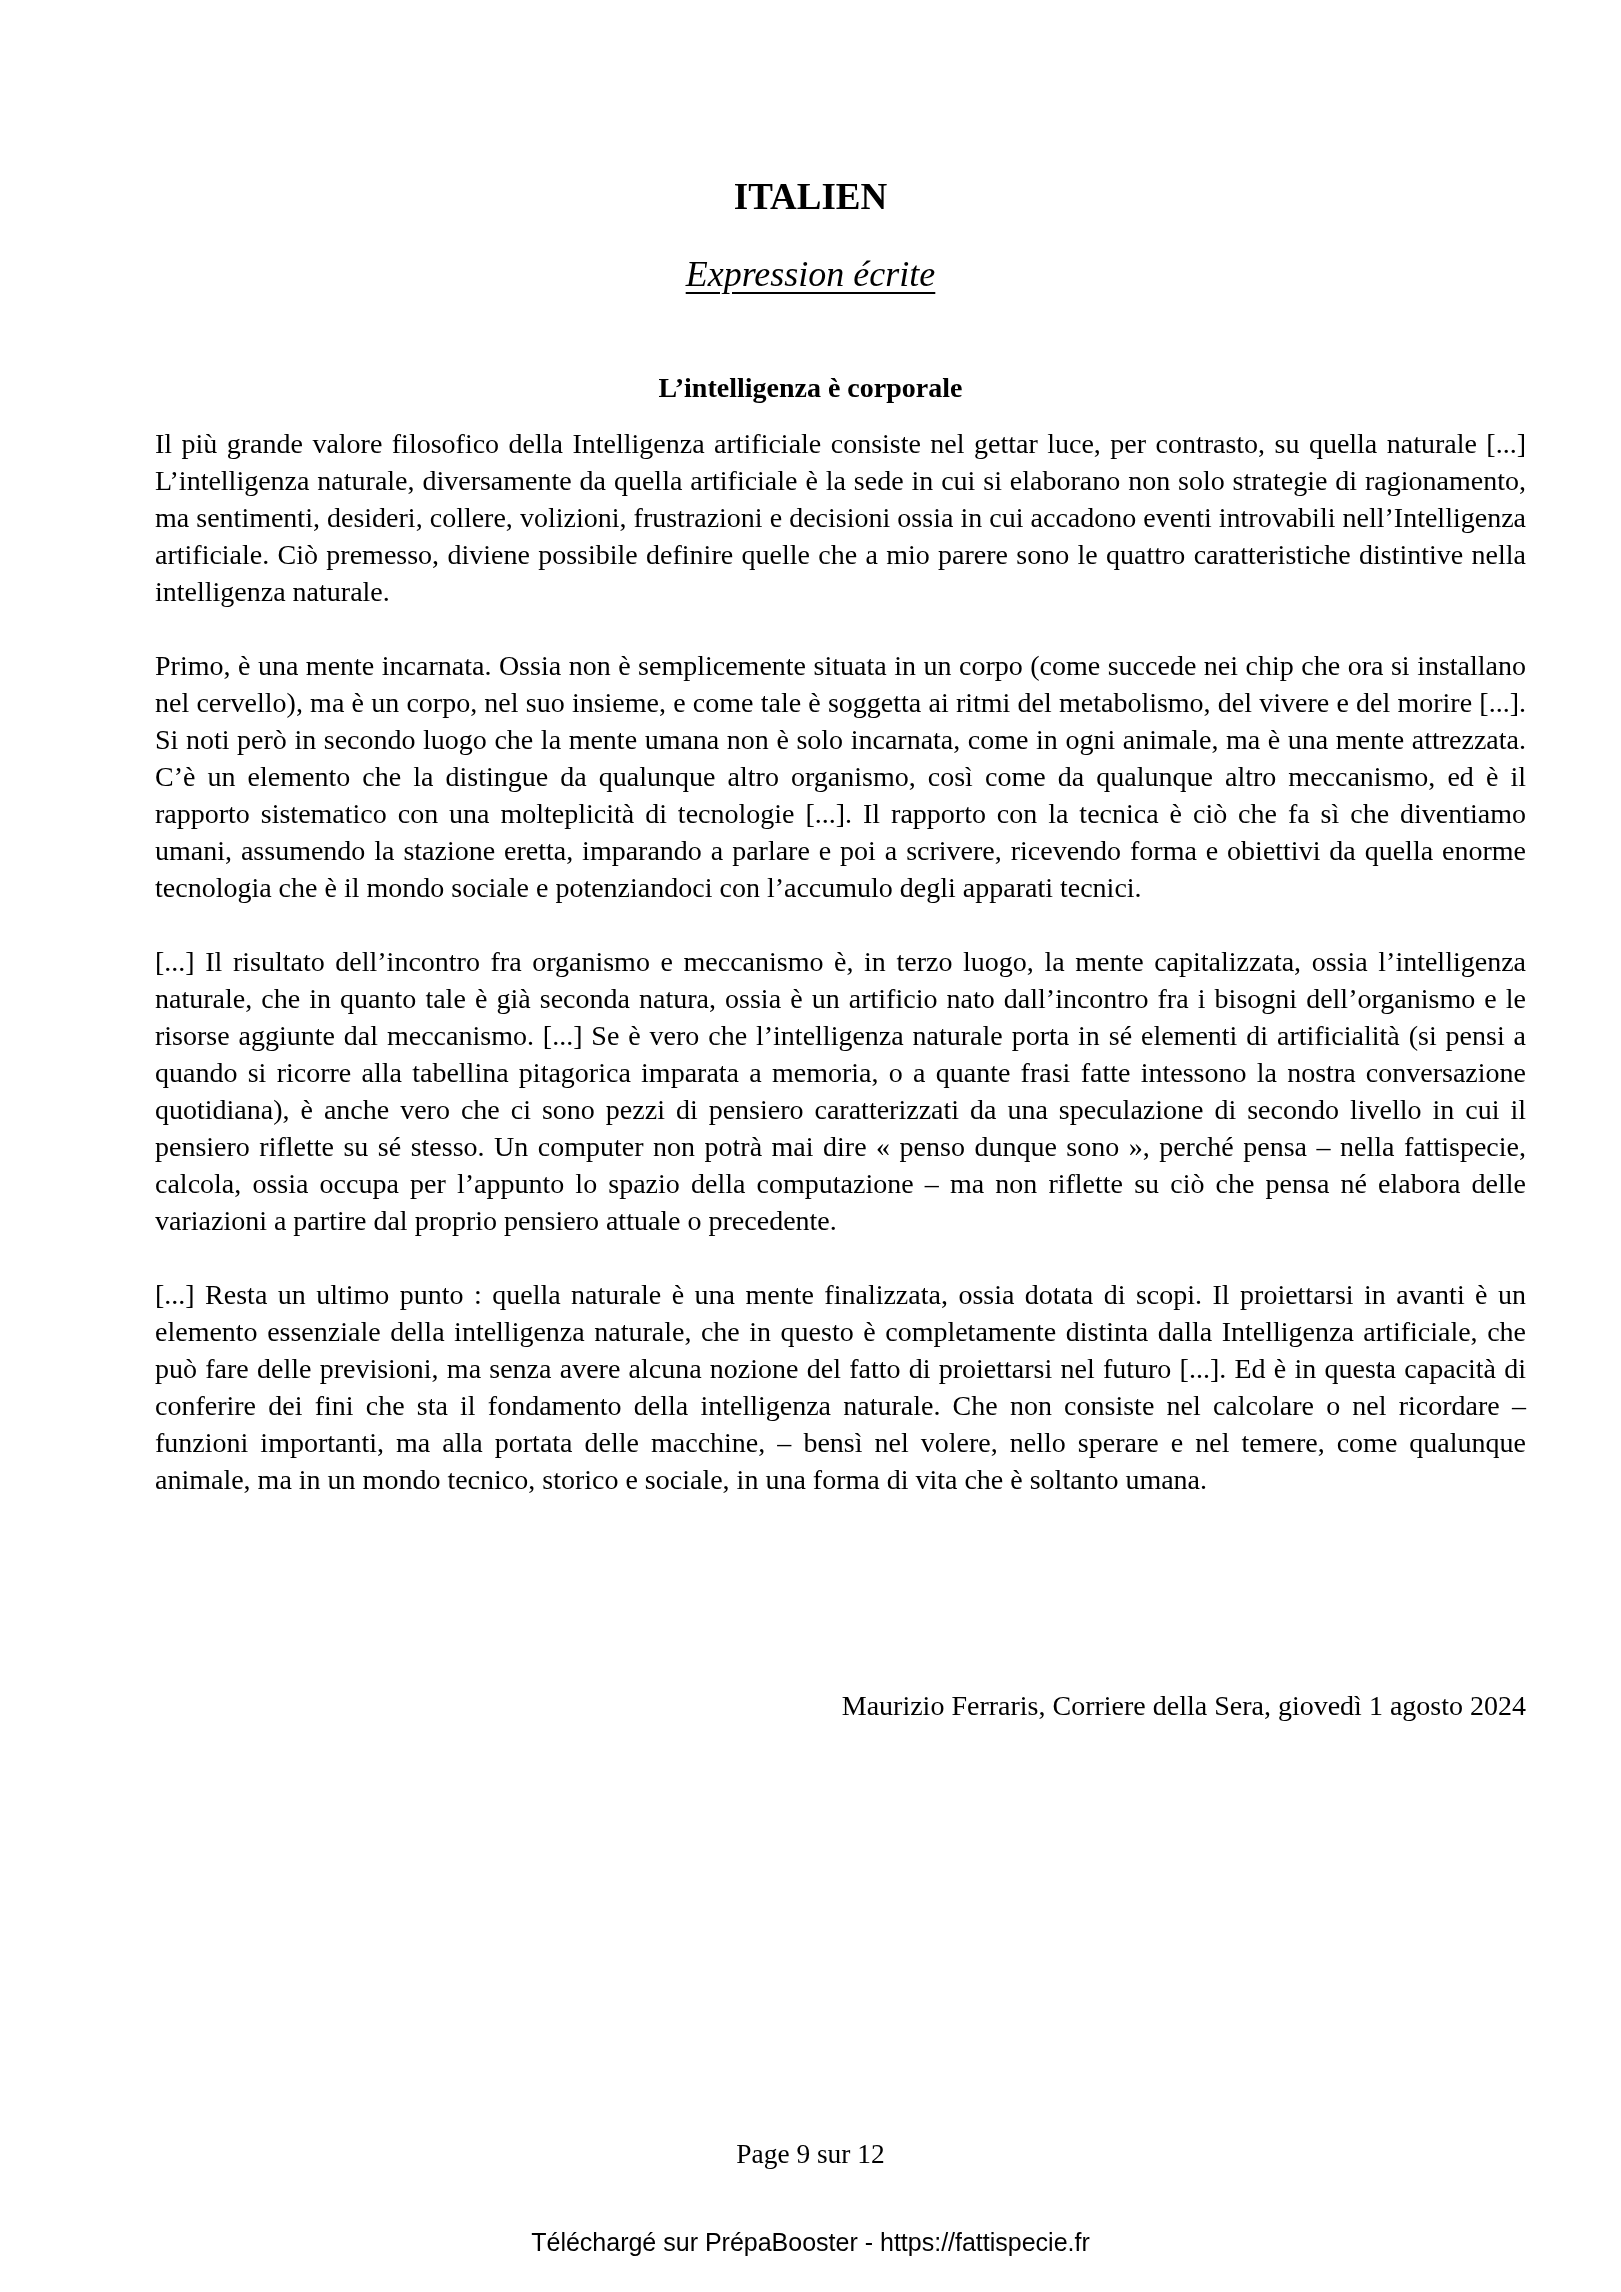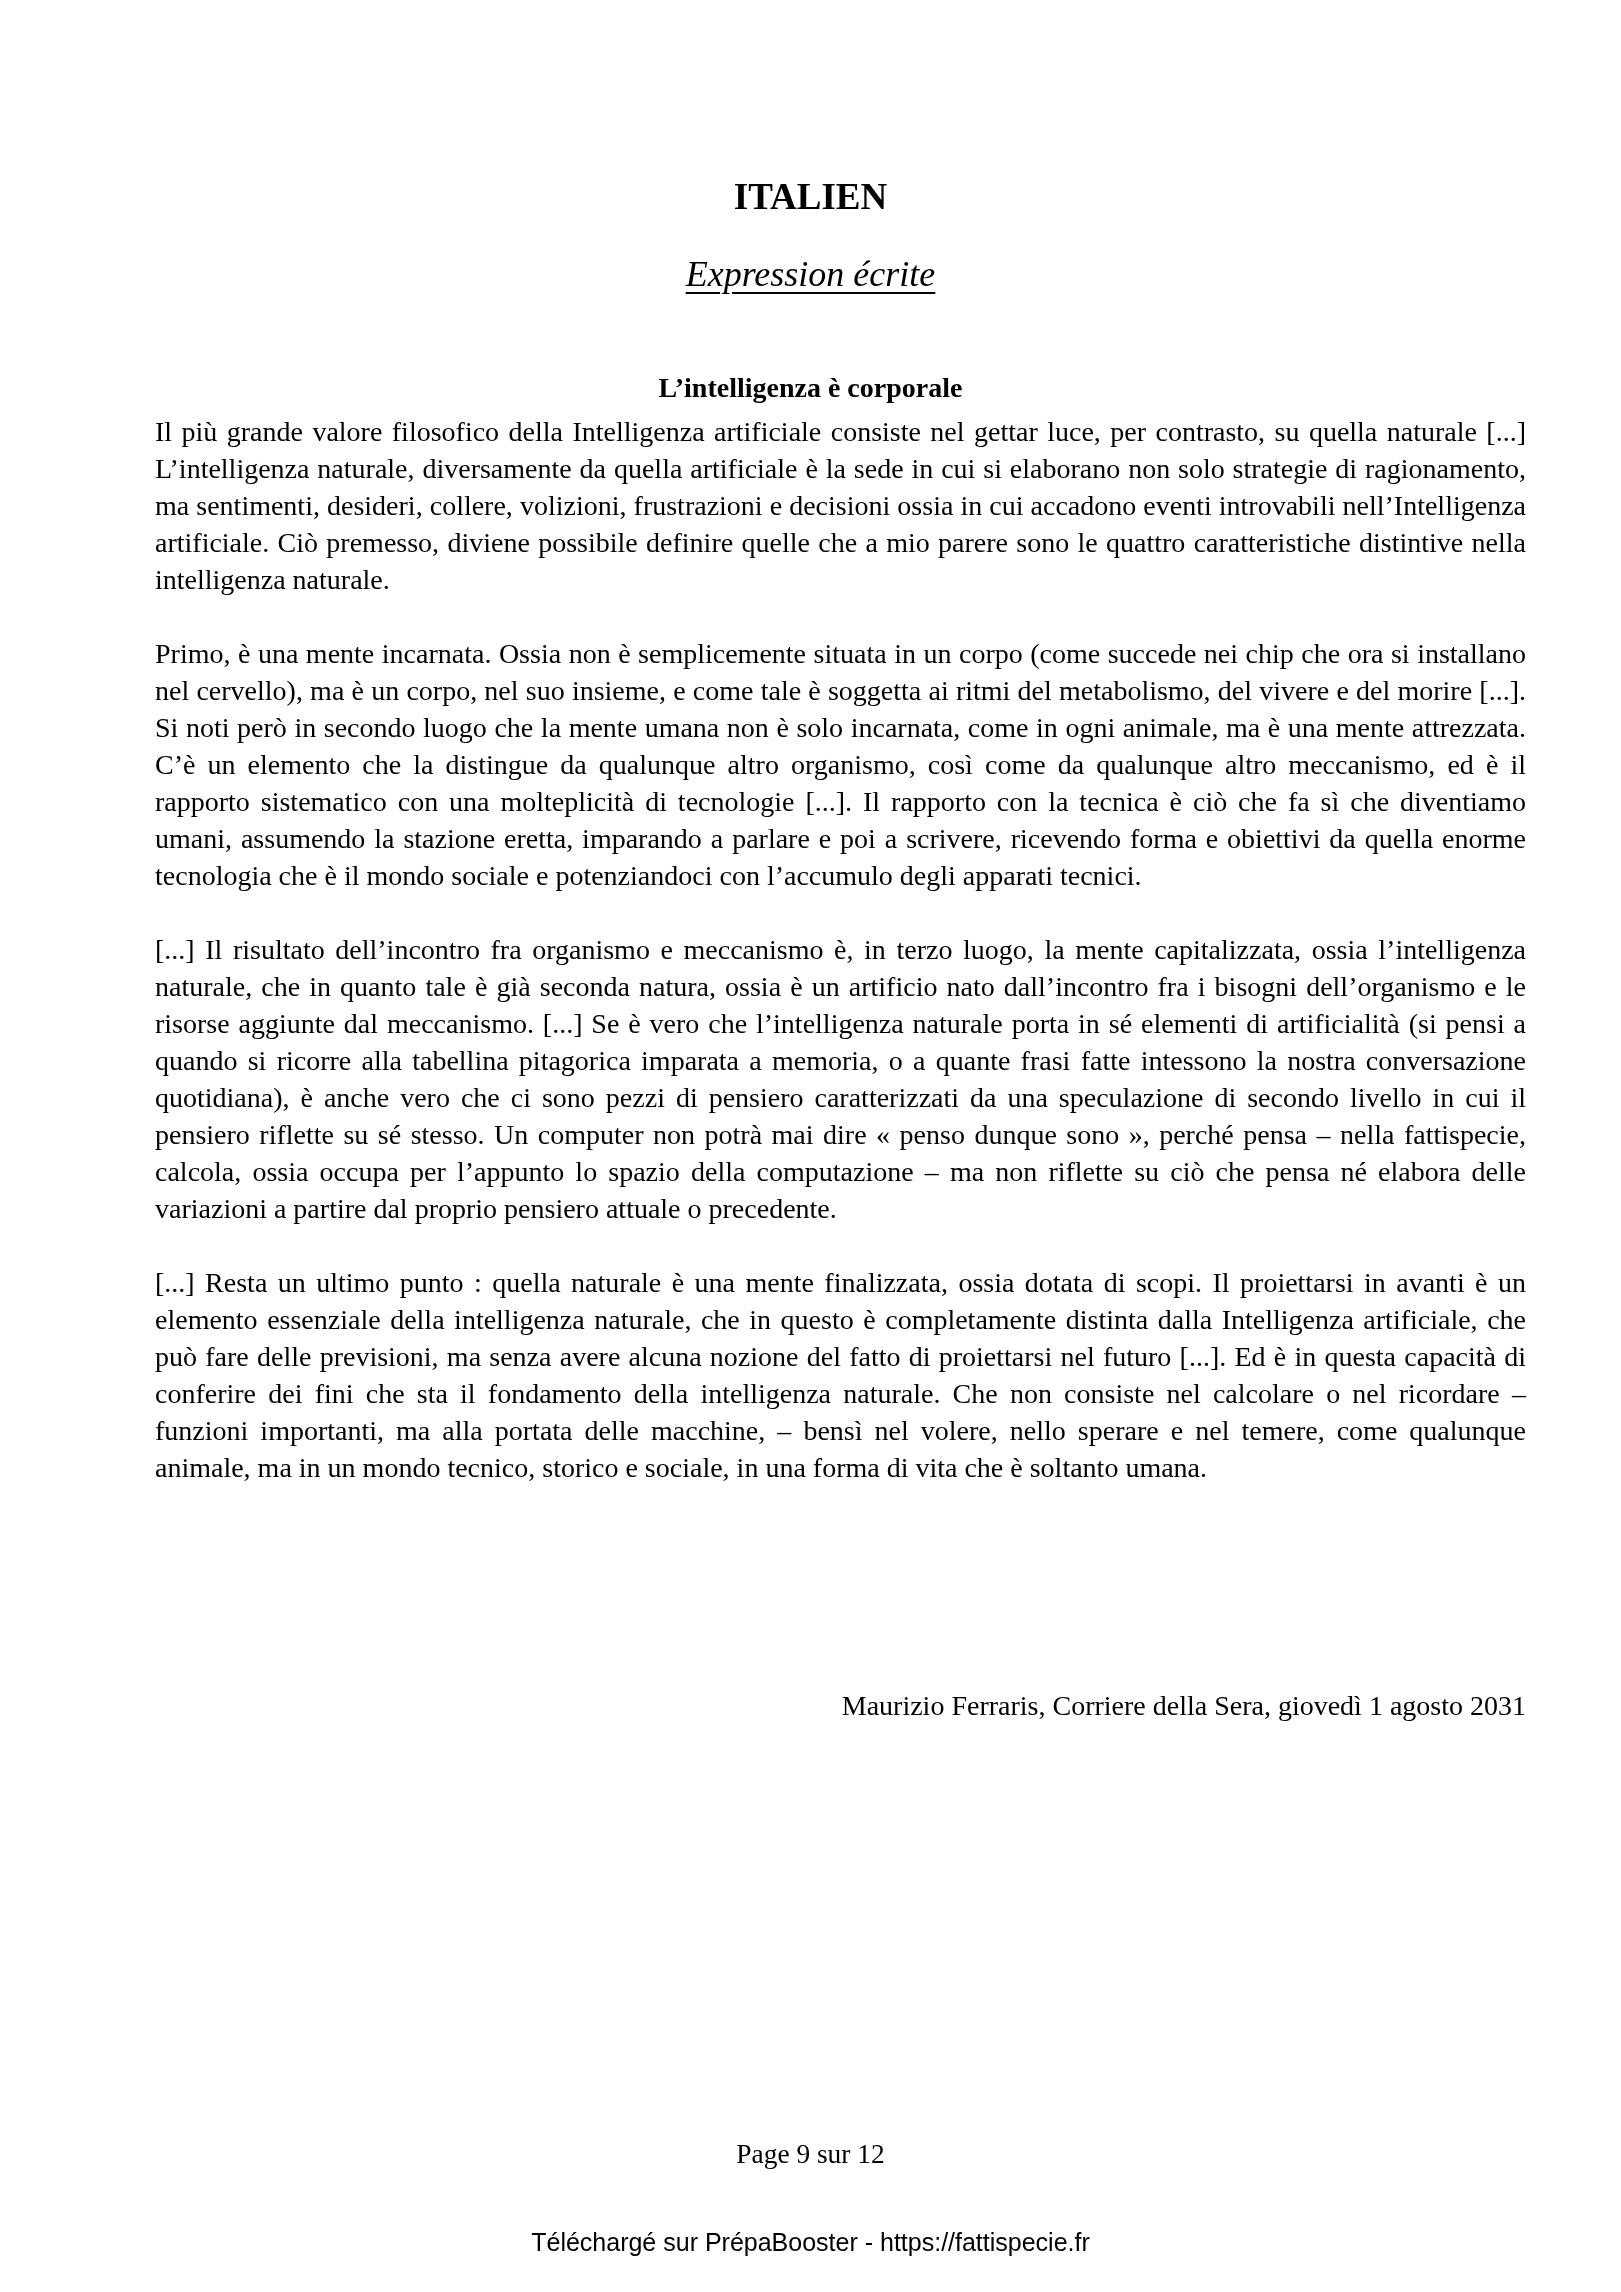--- a/index.html
+++ b/index.html
@@ -5,21 +5,21 @@
   html, body { margin: 0; padding: 0; background: #ffffff; }
   body { width: 1621px; height: 2293px; position: relative; overflow: hidden; color: #000000;
          font-family: "Liberation Serif", "DejaVu Serif", serif; }
   .abs { position: absolute; }
   .center { left: 0; width: 1621px; text-align: center; }
   .title { top: 177px; font-size: 37px; font-weight: bold; line-height: 39px; }
   .section { top: 254px; font-size: 36px; font-style: italic; line-height: 41px; }
   .section span { text-decoration: underline; text-decoration-thickness: 2px; text-underline-offset: 5.9px; }
   .subtitle { top: 338px; font-size: 28px; font-weight: bold; line-height: 33px; margin-top: 33px; }
   .body { left: 155px; width: 1371px; font-size: 28px; line-height: 37px; text-align: justify; }
-  .body p { margin: 0 0 37px 0; }
+  .body p { margin: 12px 0 37px 0; }
   .p1 { top: 413px; }
   .source { top: 1687px; right: 95px; font-size: 28px; line-height: 37px; text-align: right; }
   .questions { top: 1804px; left: 155px; width: 1371px; font-size: 28px; line-height: 37px; text-align: justify; }
   .questions p { margin: 0 0 39px 0; }
   .questions em { font-style: italic; }
   .pagenum { top: 2138px; font-size: 27.4px; line-height: 33px; }
   .download { top: 2228px; font-family: "Liberation Sans", "DejaVu Sans", sans-serif; font-size: 25px; line-height: 29px; }
 </style>
 </head>
 <body>
@@ -32,21 +32,21 @@
 
 <div class="abs center subtitle">L’intelligenza è corporale</div>
 
 <div class="abs body p1">
   <p>Il più grande valore filosofico della Intelligenza artificiale consiste nel gettar luce, per contrasto, su quella naturale [...] L’intelligenza naturale, diversamente da quella artificiale è la sede in cui si elaborano non solo strategie di ragionamento, ma sentimenti, desideri, collere, volizioni, frustrazioni e decisioni ossia in cui accadono eventi introvabili nell’Intelligenza artificiale. Ciò premesso, diviene possibile definire quelle che a mio parere sono le quattro caratteristiche distintive nella intelligenza naturale.</p>
   <p>Primo, è una mente incarnata. Ossia non è semplicemente situata in un corpo (come succede nei chip che ora si installano  nel cervello), ma è un corpo, nel suo insieme, e come tale è soggetta ai ritmi del metabolismo, del vivere e del morire [...]. Si noti però in secondo luogo che la mente umana non è solo incarnata, come in ogni animale, ma è una mente attrezzata. C’è un elemento che la distingue da qualunque altro organismo, così come da qualunque altro meccanismo, ed è il rapporto  sistematico con una molteplicità di tecnologie [...]. Il rapporto con la tecnica è ciò che fa sì che diventiamo umani, assumendo la stazione eretta, imparando a parlare e poi a scrivere, ricevendo forma e obiettivi da quella enorme tecnologia che è il mondo sociale e potenziandoci con l’accumulo degli apparati tecnici.</p>
   <p>[...] Il risultato dell’incontro fra organismo e meccanismo è, in terzo luogo, la mente capitalizzata, ossia l’intelligenza naturale, che in quanto tale è già seconda natura, ossia è un artificio nato dall’incontro fra i bisogni dell’organismo e le risorse aggiunte dal meccanismo. [...] Se è vero che l’intelligenza naturale porta in sé elementi di artificialità (si pensi a quando si ricorre alla tabellina pitagorica imparata a memoria, o a quante frasi  fatte intessono la nostra conversazione quotidiana), è anche vero che ci sono pezzi di pensiero  caratterizzati da una speculazione di secondo livello in cui il pensiero riflette su sé stesso. Un computer non potrà mai dire « penso dunque sono », perché pensa –  nella fattispecie, calcola, ossia occupa per l’appunto lo spazio della computazione – ma non riflette su ciò che pensa né elabora delle variazioni a partire dal proprio pensiero attuale o precedente.</p>
   <p>[...] Resta un ultimo punto : quella naturale è una mente finalizzata, ossia dotata di scopi. Il proiettarsi in avanti è un elemento essenziale della intelligenza naturale, che in questo è completamente distinta dalla Intelligenza artificiale, che può fare delle previsioni, ma senza avere alcuna nozione del fatto di proiettarsi nel futuro [...]. Ed è in questa capacità  di conferire dei fini che sta il fondamento della intelligenza naturale. Che non consiste nel calcolare o nel ricordare – funzioni importanti, ma alla portata delle macchine, – bensì nel volere, nello sperare e nel temere, come qualunque animale, ma in un mondo tecnico, storico e sociale, in una forma di vita che è soltanto umana.</p>
 </div>
 
-<div class="abs source">Maurizio Ferraris, Corriere della Sera, giovedì 1 agosto 2031</div>
+<div class="abs source">Maurizio Ferraris, Corriere della Sera, giovedì 1 agosto 2024</div>
 
 <div class="abs questions">
 </div>
 
 <div class="abs center pagenum">Page 9 sur 12</div>
 
 <div class="abs center download">Téléchargé sur PrépaBooster - https://fattispecie.fr</div>
 
 
 </body></html>

